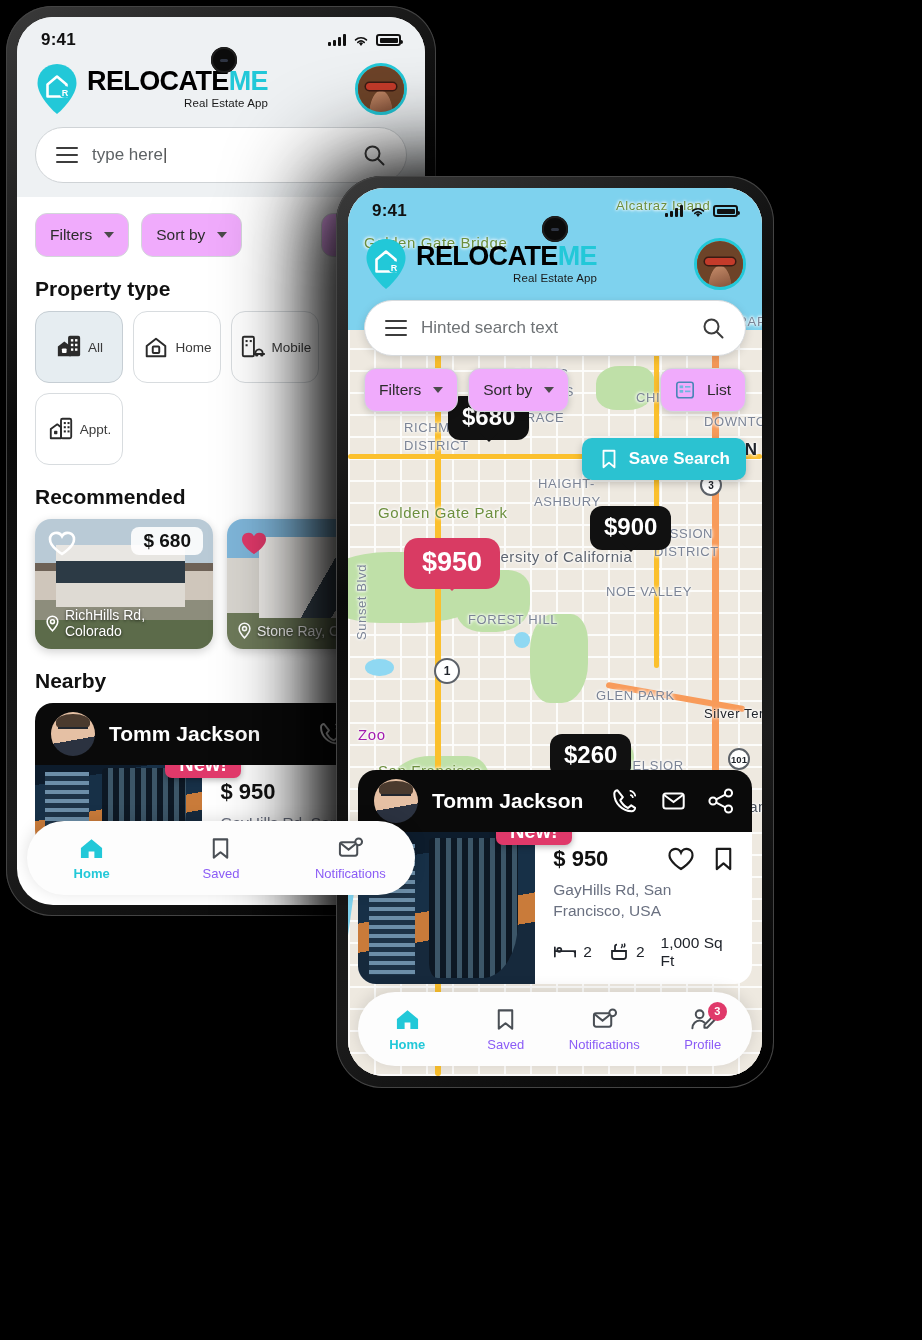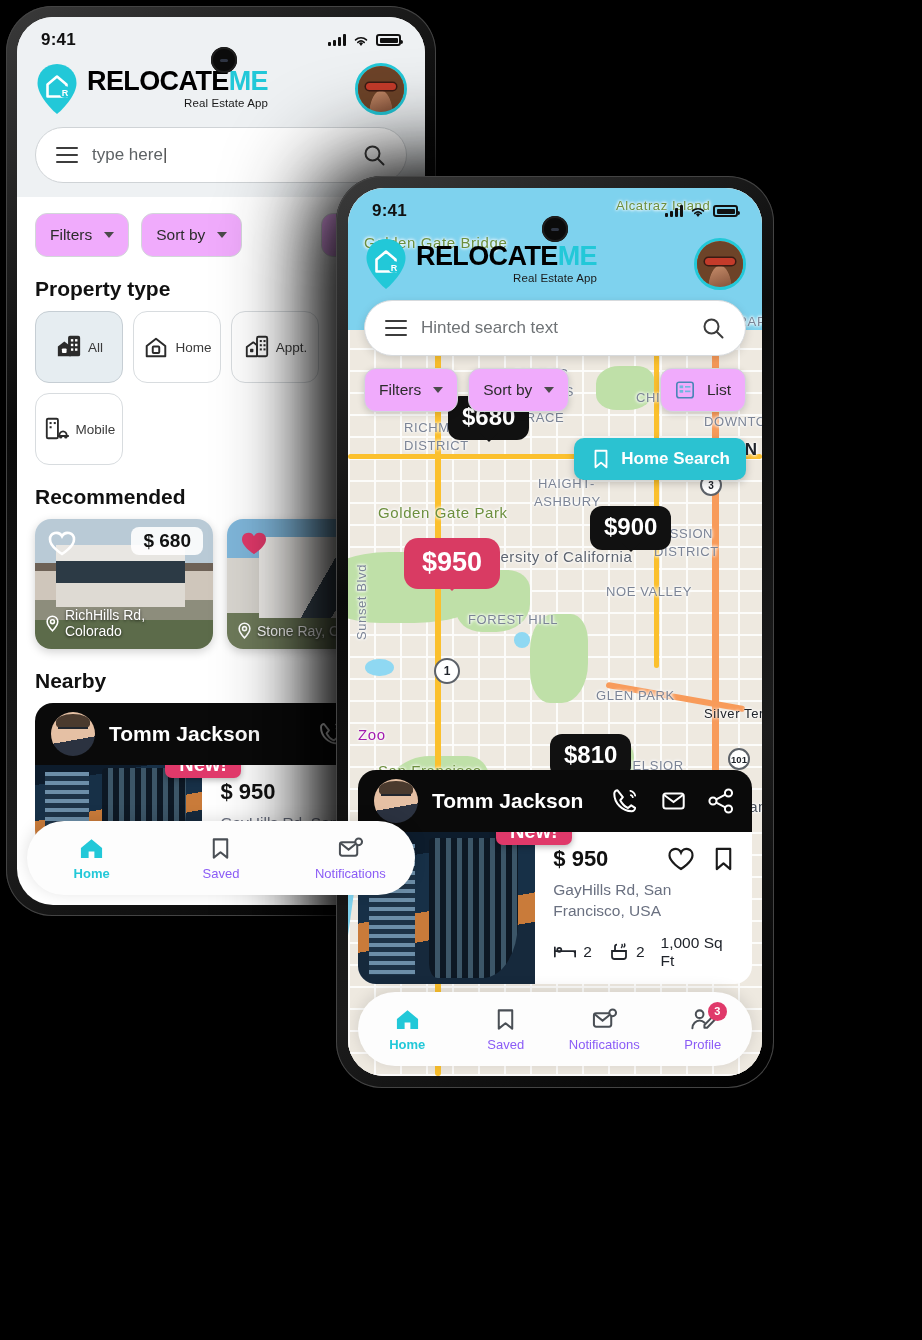--- a/index.html
+++ b/index.html
@@ -342,43 +342,43 @@
           </div>
           <div class="ptype">
             <svg width="28" height="26" viewBox="0 0 30 28">
               <path d="M5 13L15 5l10 8v11H5z" fill="none" stroke="#2b2b2b" stroke-width="2.1" stroke-linejoin="round"></path>
               <rect x="11.5" y="13.5" width="7" height="7" rx="1" fill="none" stroke="#2b2b2b" stroke-width="2.1"></rect>
             </svg>
             <span>Home</span>
           </div>
           <div class="ptype">
             <svg width="28" height="26" viewBox="0 0 30 28">
+              <rect x="4" y="3" width="12" height="21" rx="1.4" fill="none" stroke="#2b2b2b" stroke-width="2"></rect>
+              <rect x="7" y="6.5" width="2.2" height="2.2" fill="#2b2b2b"></rect>
+                <rect x="11.5" y="6.5" width="2.2" height="2.2" fill="#2b2b2b"></rect>
+              <rect x="7" y="11" width="2.2" height="2.2" fill="#2b2b2b"></rect>
+              <path d="M16 21.5h11M17.5 21.5c0-3 1.8-5 4-5s4 2 4 5" fill="none" stroke="#2b2b2b" stroke-width="2" stroke-linecap="round"></path>
+              <circle cx="19" cy="22.5" r="1.8" fill="#2b2b2b"></circle>
+                <circle cx="24.5" cy="22.5" r="1.8" fill="#2b2b2b"></circle>
+            </svg>
+            <span>Mobile</span>
+          </div>
+          <div class="ptype">
+            <svg width="28" height="26" viewBox="0 0 30 28">
               <rect x="15" y="3" width="11" height="21" rx="1.6" fill="none" stroke="#2b2b2b" stroke-width="2"></rect>
               <rect x="18" y="6.5" width="2.2" height="2.2" fill="#2b2b2b"></rect>
                 <rect x="22" y="6.5" width="2.2" height="2.2" fill="#2b2b2b"></rect>
               <rect x="18" y="11" width="2.2" height="2.2" fill="#2b2b2b"></rect>
                 <rect x="22" y="11" width="2.2" height="2.2" fill="#2b2b2b"></rect>
               <rect x="18" y="15.5" width="2.2" height="2.2" fill="#2b2b2b"></rect>
                 <rect x="22" y="15.5" width="2.2" height="2.2" fill="#2b2b2b"></rect>
               <path d="M4 14L11 9l4 3v12H4z" fill="none" stroke="#2b2b2b" stroke-width="2" stroke-linejoin="round"></path>
               <rect x="7.5" y="16" width="3.6" height="3.6" rx=".8" fill="#2b2b2b"></rect>
             </svg>
             <span>Appt.</span>
-          </div>
-          <div class="ptype">
-            <svg width="28" height="26" viewBox="0 0 30 28">
-              <rect x="4" y="3" width="12" height="21" rx="1.4" fill="none" stroke="#2b2b2b" stroke-width="2"></rect>
-              <rect x="7" y="6.5" width="2.2" height="2.2" fill="#2b2b2b"></rect>
-                <rect x="11.5" y="6.5" width="2.2" height="2.2" fill="#2b2b2b"></rect>
-              <rect x="7" y="11" width="2.2" height="2.2" fill="#2b2b2b"></rect>
-              <path d="M16 21.5h11M17.5 21.5c0-3 1.8-5 4-5s4 2 4 5" fill="none" stroke="#2b2b2b" stroke-width="2" stroke-linecap="round"></path>
-              <circle cx="19" cy="22.5" r="1.8" fill="#2b2b2b"></circle>
-                <circle cx="24.5" cy="22.5" r="1.8" fill="#2b2b2b"></circle>
-            </svg>
-            <span>Mobile</span>
           </div>
         </div>
 
         <div class="sect-title">Recommended</div>
         <div class="rec-row">
           <div class="rec-card">
             <div class="ph1"></div>
             <svg class="heart" viewBox="0 0 30 28">
               <path d="M15 25S3 17.5 3 10.4A6.4 6.4 0 0115 7.2 6.4 6.4 0 0127 10.4C27 17.5 15 25 15 25z" fill="none" stroke="#fff" stroke-width="2.6"></path>
             </svg>
@@ -535,21 +535,21 @@
         <div class="maplabel big" style="left:10px;top:538px;color:#a21caf">Zoo</div>
         <div class="maplabel" style="left:256px;top:570px">EXCELSIOR</div>
         <div class="maplabel" style="left:254px;top:588px">DISTRICT</div>
         <div class="maplabel park big" style="left:30px;top:574px">San Francisco</div>
         <div class="maplabel park big" style="left:26px;top:594px">State University</div>
         <div class="maplabel big" style="left:364px;top:610px;color:#4b525c">Brisbane</div>
 
         <div class="pin" style="left:100px;top:208px">$680</div>
         <div class="pin" style="left:242px;top:318px">$900</div>
         <div class="pin pink" style="left:56px;top:350px">$950</div>
-        <div class="pin" style="left:202px;top:546px">$810</div>
+        <div class="pin" style="left:202px;top:546px">$260</div>
       </div>
 
       <div class="statusbar" style="z-index:9">
         <div class="sb-time">9:41</div>
         <div class="sb-right">
           <div class="bars">
               <i></i>
               <i></i>
               <i></i>
               <i></i>
@@ -620,21 +620,21 @@
             </svg>
             <span>List</span>
           </div>
         </div>
       </div>
 
       <div class="save-search">
         <svg width="22" height="22" viewBox="0 0 24 24">
           <path d="M6 3h12v18l-6-5-6 5z" fill="none" stroke="#fff" stroke-width="2" stroke-linejoin="round"></path>
         </svg>
-        <span>Home Search</span>
+        <span>Save Search</span>
       </div>
 
       <div class="fp-card">
         <div class="agent-bar">
           <div class="agent-pic">
               <div class="h"></div>
               <div class="g"></div>
             </div>
           <div class="agent-name">Tomm Jackson</div>
           <div class="agent-acts">

